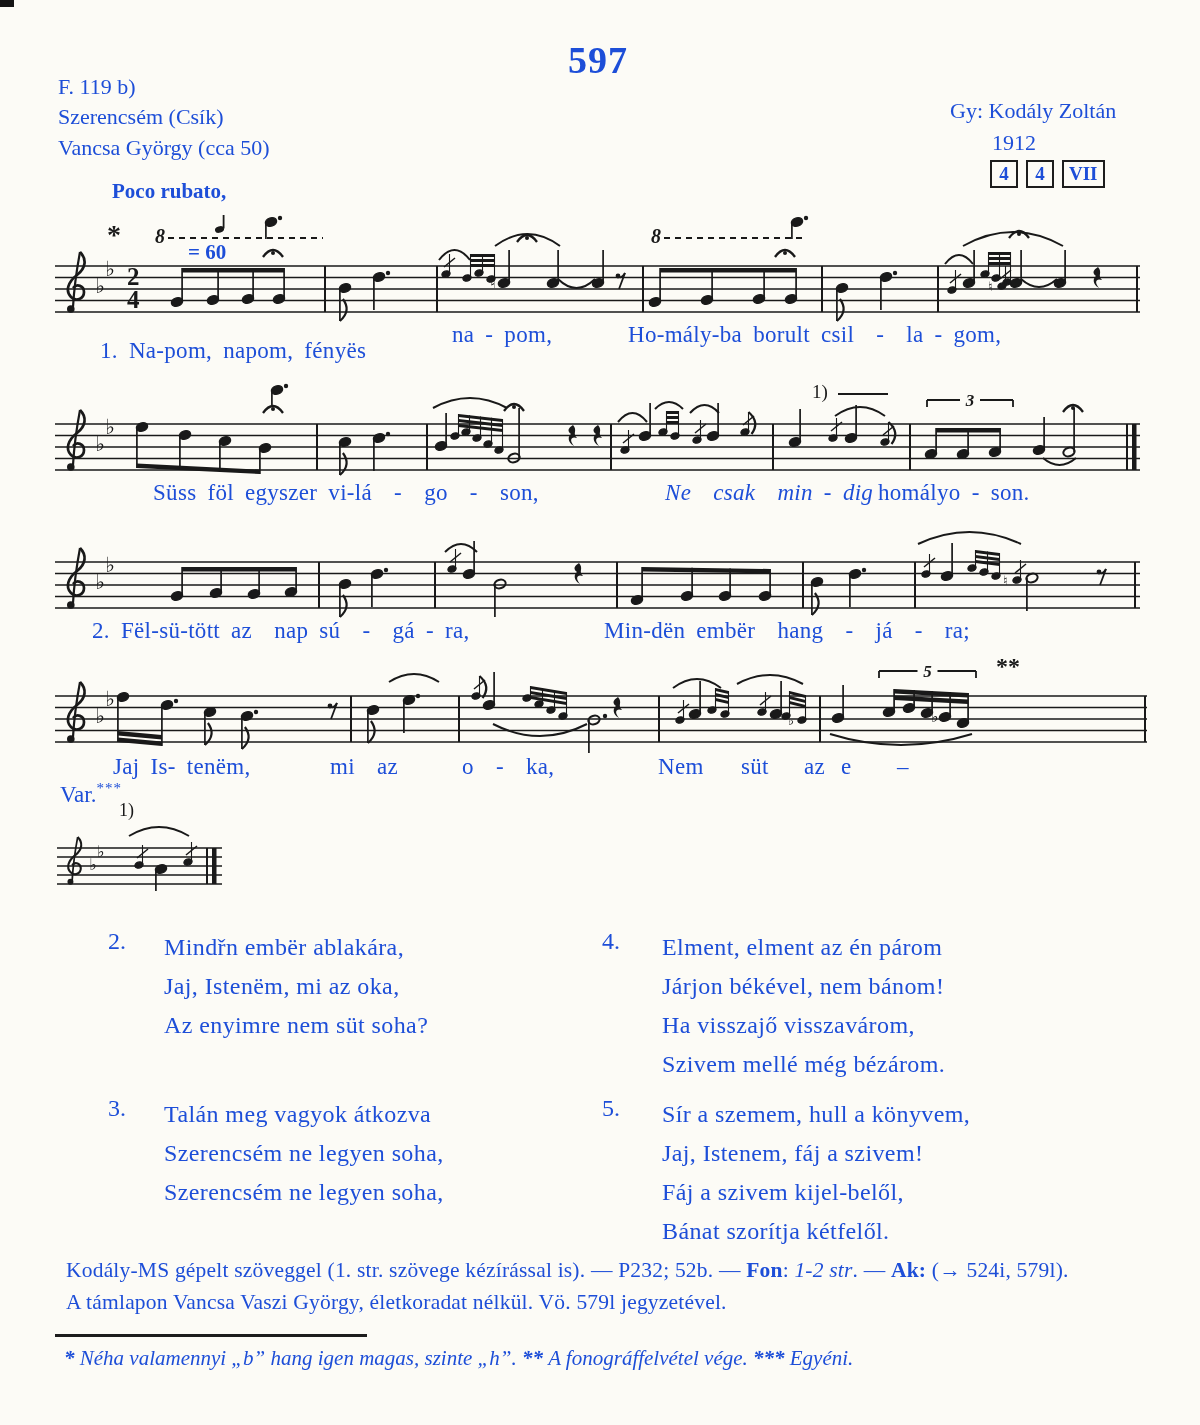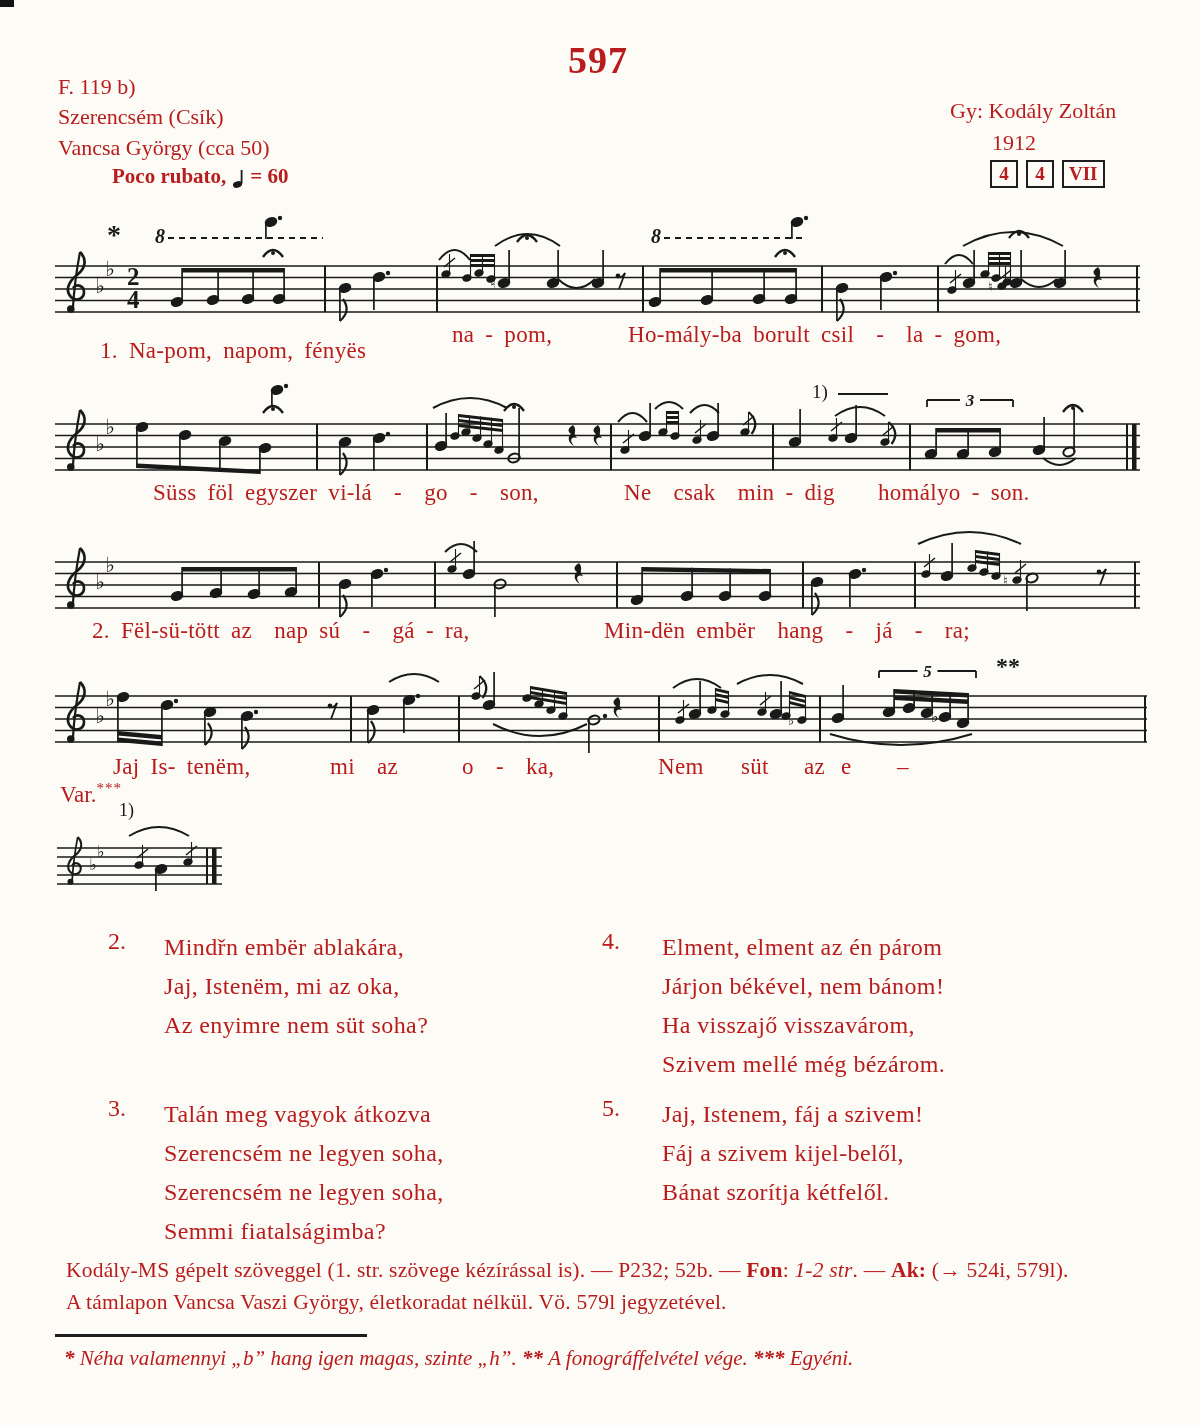--- a/index.html
+++ b/index.html
@@ -1,17 +1,17 @@
 <!DOCTYPE html>
 <html><head>
 <meta charset="utf-8">
 <style>
   html,body{margin:0;padding:0;background:#e8e6e0;}
   .page{position:relative;width:1200px;height:1425px;background:#fcfbf6;overflow:hidden;
-        font-family:"Liberation Serif",serif;color:#b91c1c;}
+        font-family:"Liberation Serif",serif;color:#1d4ed8;}
   .abs{position:absolute;}
   .title{font-size:38px;font-weight:bold;letter-spacing:1px;text-align:center;width:160px;}
   .hmeta{font-size:22px;line-height:30px;}
   .tempo{font-size:21px;font-weight:bold;display:flex;align-items:flex-end;gap:6px;}
   .boxrow{display:flex;gap:8px;}
   .box{border:2px solid #1d1d1d;padding:0 5px;font-size:19px;font-weight:600;line-height:24px;min-width:14px;text-align:center;}
   .staff{position:absolute;}
   .staff svg{overflow:visible;display:block;}
   .lyric{position:absolute;font-size:23px;white-space:pre;word-spacing:5px;letter-spacing:.3px;}
   .verse-num{position:absolute;font-size:24px;}
@@ -28,21 +28,21 @@
 
 <div class="page">
   <div class="abs" style="left:0;top:0;width:14px;height:7px;background:#141414;"></div>
 
   <div class="abs title" style="left:518px;top:38px;">597</div>
 
   <div class="abs hmeta" style="left:58px;top:72px;">F. 119 b)</div>
   <div class="abs hmeta" style="left:58px;top:102px;">Szerencsém (Csík)</div>
   <div class="abs hmeta" style="left:58px;top:133px;">Vancsa György (cca 50)</div>
 
-  <div class="abs tempo" style="left:112px;top:164px;">
+  <div class="abs tempo" style="left:112px;top:179px;flex-direction:column;">
     <span>Poco rubato,</span>
     <svg width="12" height="24" viewBox="0 0 12 24">
       <ellipse cx="5.5" cy="19.5" rx="4.6" ry="3.2" transform="rotate(-18 5.5 19.5)" fill="#191919"></ellipse>
       <line x1="9.6" y1="5" x2="9.6" y2="18.5" stroke="#191919" stroke-width="1.8"></line>
     </svg>
     <span>= 60</span>
   </div>
 
   <div class="abs hmeta" style="left:950px;top:96px;">Gy: Kodály Zoltán</div>
   <div class="abs hmeta" style="left:992px;top:128px;">1912</div>
@@ -531,36 +531,36 @@
     </div>
 
   <div class="abs varlabel" style="left:60px;top:780px;">
     <span>Var.</span><sup>***</sup>
   </div>
 
   <div id="verses">
       <div class="verse-num" style="left: 108px; top: 928px; position: absolute;">2.</div>
       <div class="verse-body" style="left: 164px; top: 928px; position: absolute;"><div>Mindřn embër ablakára,</div><div>Jaj, Istenëm, mi az oka,</div><div>Az enyimre nem süt soha?</div></div>
       <div class="verse-num" style="left: 108px; top: 1095px; position: absolute;">3.</div>
-      <div class="verse-body" style="left: 164px; top: 1095px; position: absolute;"><div>Talán meg vagyok átkozva</div><div>Szerencsém ne legyen soha,</div><div>Szerencsém ne legyen soha,</div><div>Semmi fiatalságimba?</div></div>
+      <div class="verse-body" style="left: 164px; top: 1095px; position: absolute;"><div>Talán meg vagyok átkozva</div><div>Szerencsém ne legyen soha,</div><div>Szerencsém ne legyen soha,</div></div>
       <div class="verse-num" style="left: 602px; top: 928px; position: absolute;">4.</div>
       <div class="verse-body" style="left: 662px; top: 928px; position: absolute;"><div>Elment, elment az én párom</div><div>Járjon békével, nem bánom!</div><div>Ha visszajő visszavárom,</div><div>Szivem mellé még bézárom.</div></div>
       <div class="verse-num" style="left: 602px; top: 1095px; position: absolute;">5.</div>
-      <div class="verse-body" style="left: 662px; top: 1095px; position: absolute;"><div>Jaj, Istenem, fáj a szivem!</div><div>Fáj a szivem kijel-belől,</div><div>Bánat szorítja kétfelől.</div></div>
+      <div class="verse-body" style="left: 662px; top: 1095px; position: absolute;"><div>Sír a szemem, hull a könyvem,</div><div>Jaj, Istenem, fáj a szivem!</div><div>Fáj a szivem kijel-belől,</div><div>Bánat szorítja kétfelől.</div></div>
     </div>
 
   <div class="footer-line" style="left:66px;top:1258px;" id="footer1"><span class="">Kodály-MS gépelt szöveggel (1. str. szövege kézírással is). — P232; 52b. — </span><span class="b ">Fon</span><span class="">: </span><span class="i">1-2 str</span><span class="">. — </span><span class="b ">Ak:</span><span class=""> (→ 524i, 579l).</span></div>
   <div class="footer-line" style="left:66px;top:1290px;" id="footer2">A támlapon Vancsa Vaszi György, életkoradat nélkül. Vö. 579l jegyzetével.</div>
   <div class="rule" style="left:55px;top:1334px;width:312px;height:3px;"></div>
   <div class="fnote" style="left:64px;top:1346px;" id="footnote"><span class="b i">* </span><span class="i">Néha valamennyi „b” hang igen magas, szinte „h”. </span><span class="b ">** </span><span class="i">A fonográffelvétel vége. </span><span class="b ">*** </span><span class="i">Egyéni.</span></div>
 <div class="lyric" style="left: 100px; top: 338px; position: absolute;">1. Na-pom, napom, fényës</div>
     <div class="lyric" style="left: 452px; top: 322px; position: absolute;">na - pom,</div>
     <div class="lyric" style="left: 628px; top: 322px; position: absolute;">Ho-mály-ba borult csil  -  la - gom,</div>
     <div class="lyric" style="left: 153px; top: 480px; position: absolute;">Süss föl egyszer vi-lá  -  go  -  son,</div>
-    <div class="lyric" style="left: 624px; top: 480px; position: absolute;">Ne  csak  min - dig</div>
+    <div class="lyric" style="left: 665px; top: 480px; position: absolute; font-style: italic;">Ne  csak  min - dig</div>
     <div class="lyric" style="left: 878px; top: 480px; position: absolute;">homályo - son.</div>
     <div class="lyric" style="left: 92px; top: 618px; position: absolute;">2. Fël-sü-tött az  nap sú  -  gá - ra,</div>
     <div class="lyric" style="left: 604px; top: 618px; position: absolute;">Min-dën embër  hang  -  já  -  ra;</div>
     <div class="lyric" style="left: 113px; top: 754px; position: absolute;">Jaj Is- tenëm,</div>
     <div class="lyric" style="left: 330px; top: 754px; position: absolute;">mi  az</div>
     <div class="lyric" style="left: 462px; top: 754px; position: absolute;">o  -  ka,</div>
     <div class="lyric" style="left: 658px; top: 754px; position: absolute;">Nem</div>
     <div class="lyric" style="left: 741px; top: 754px; position: absolute;">süt</div>
     <div class="lyric" style="left: 804px; top: 754px; position: absolute;">az</div>
     <div class="lyric" style="left: 841px; top: 754px; position: absolute;">e</div>

